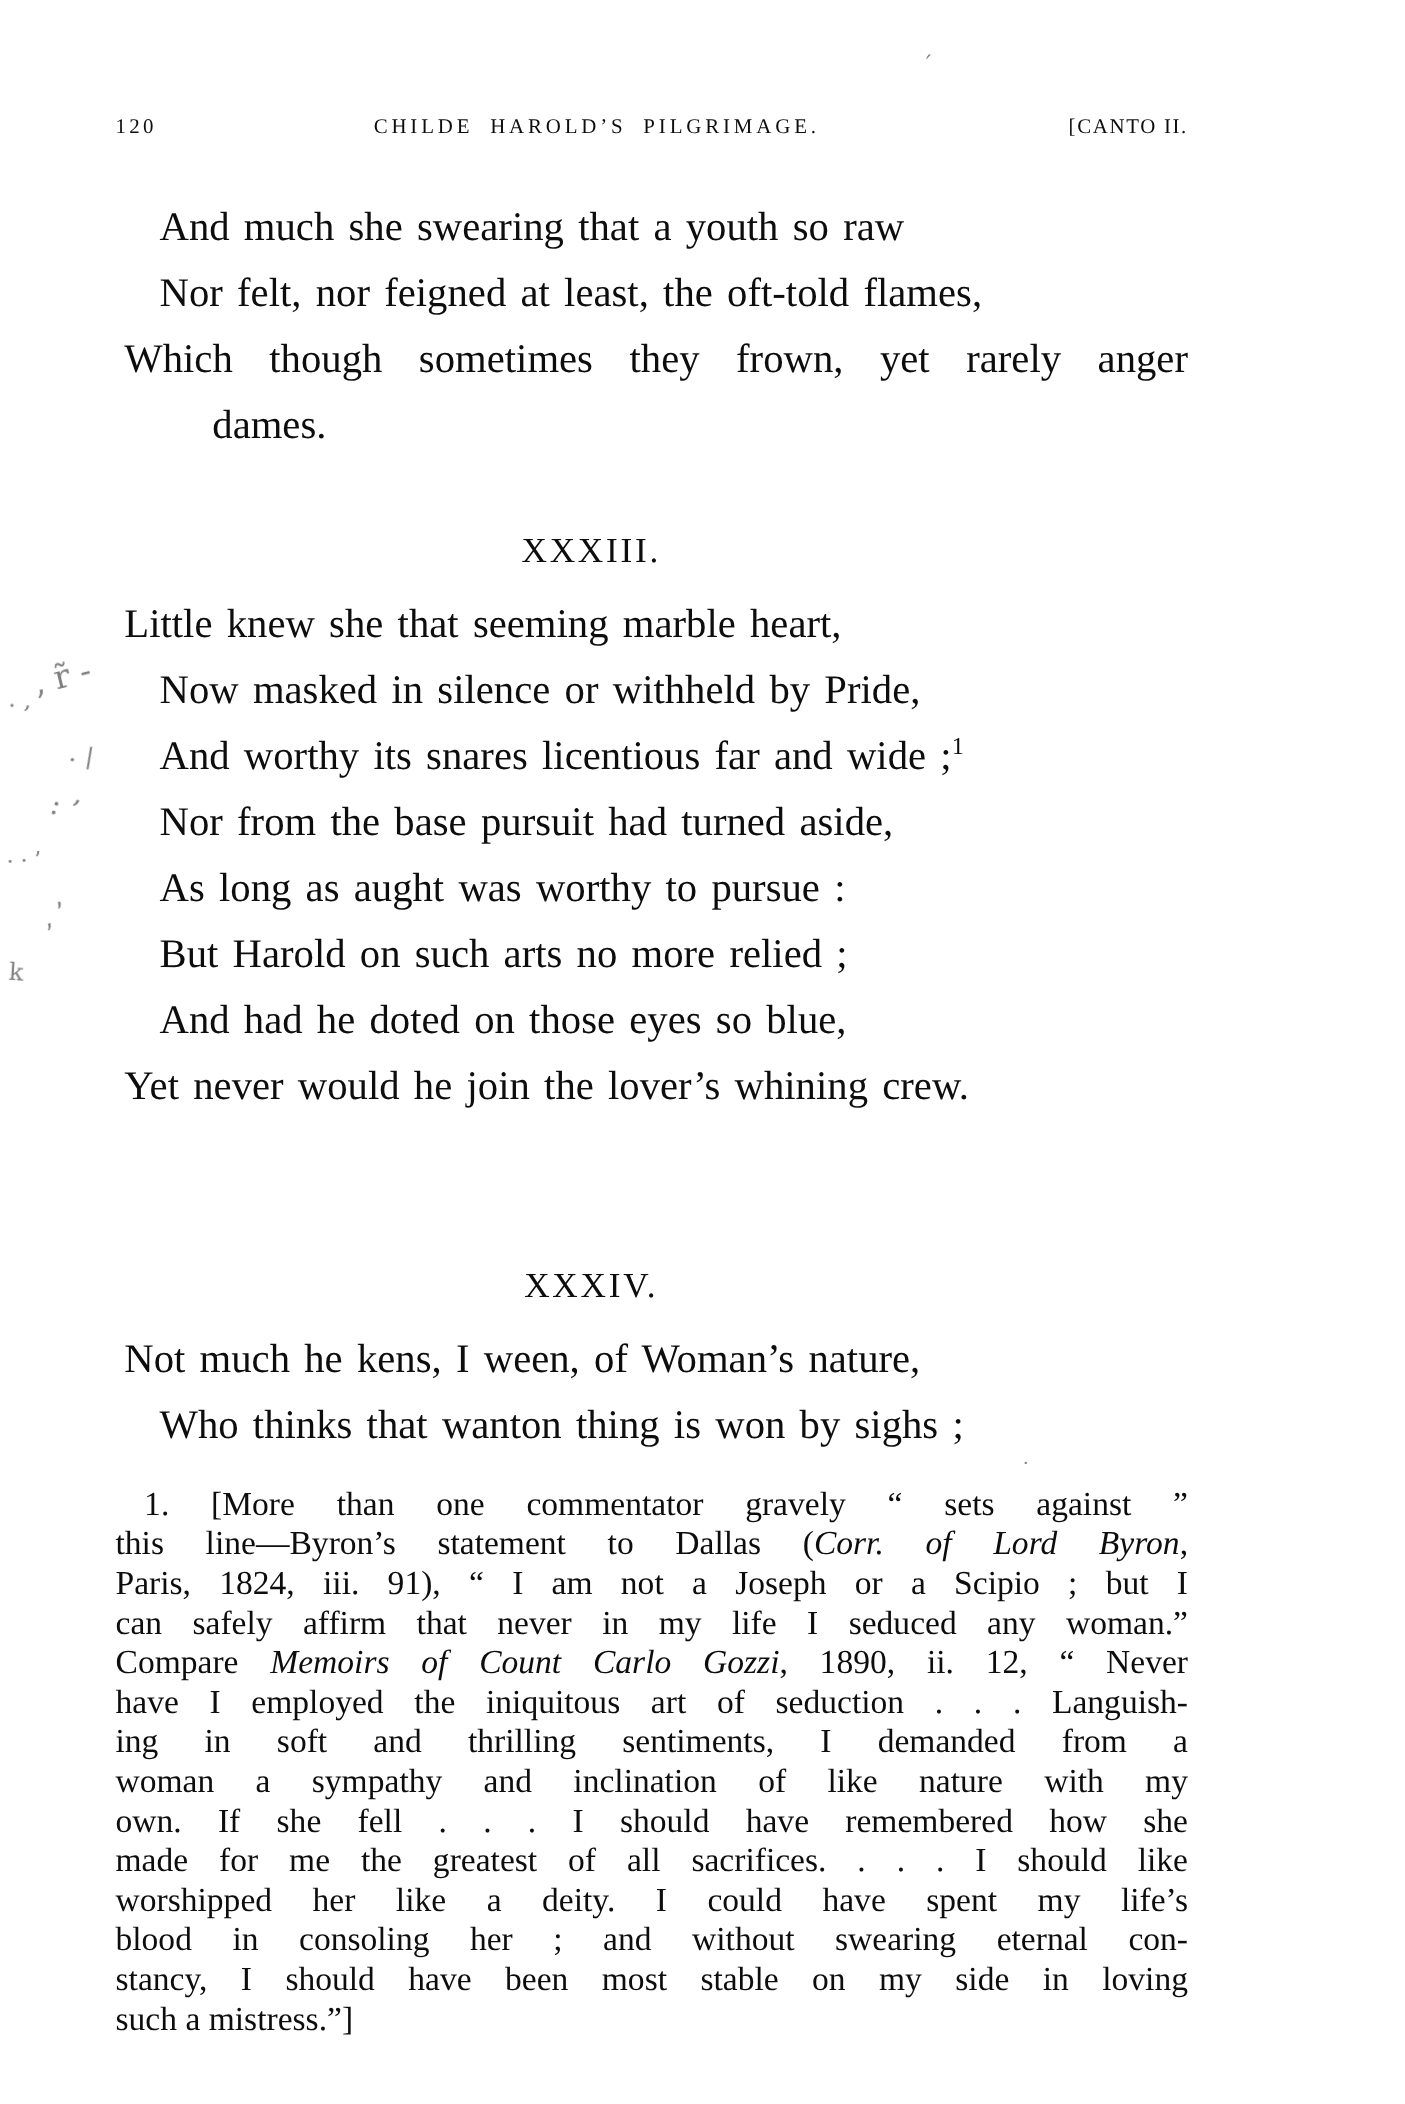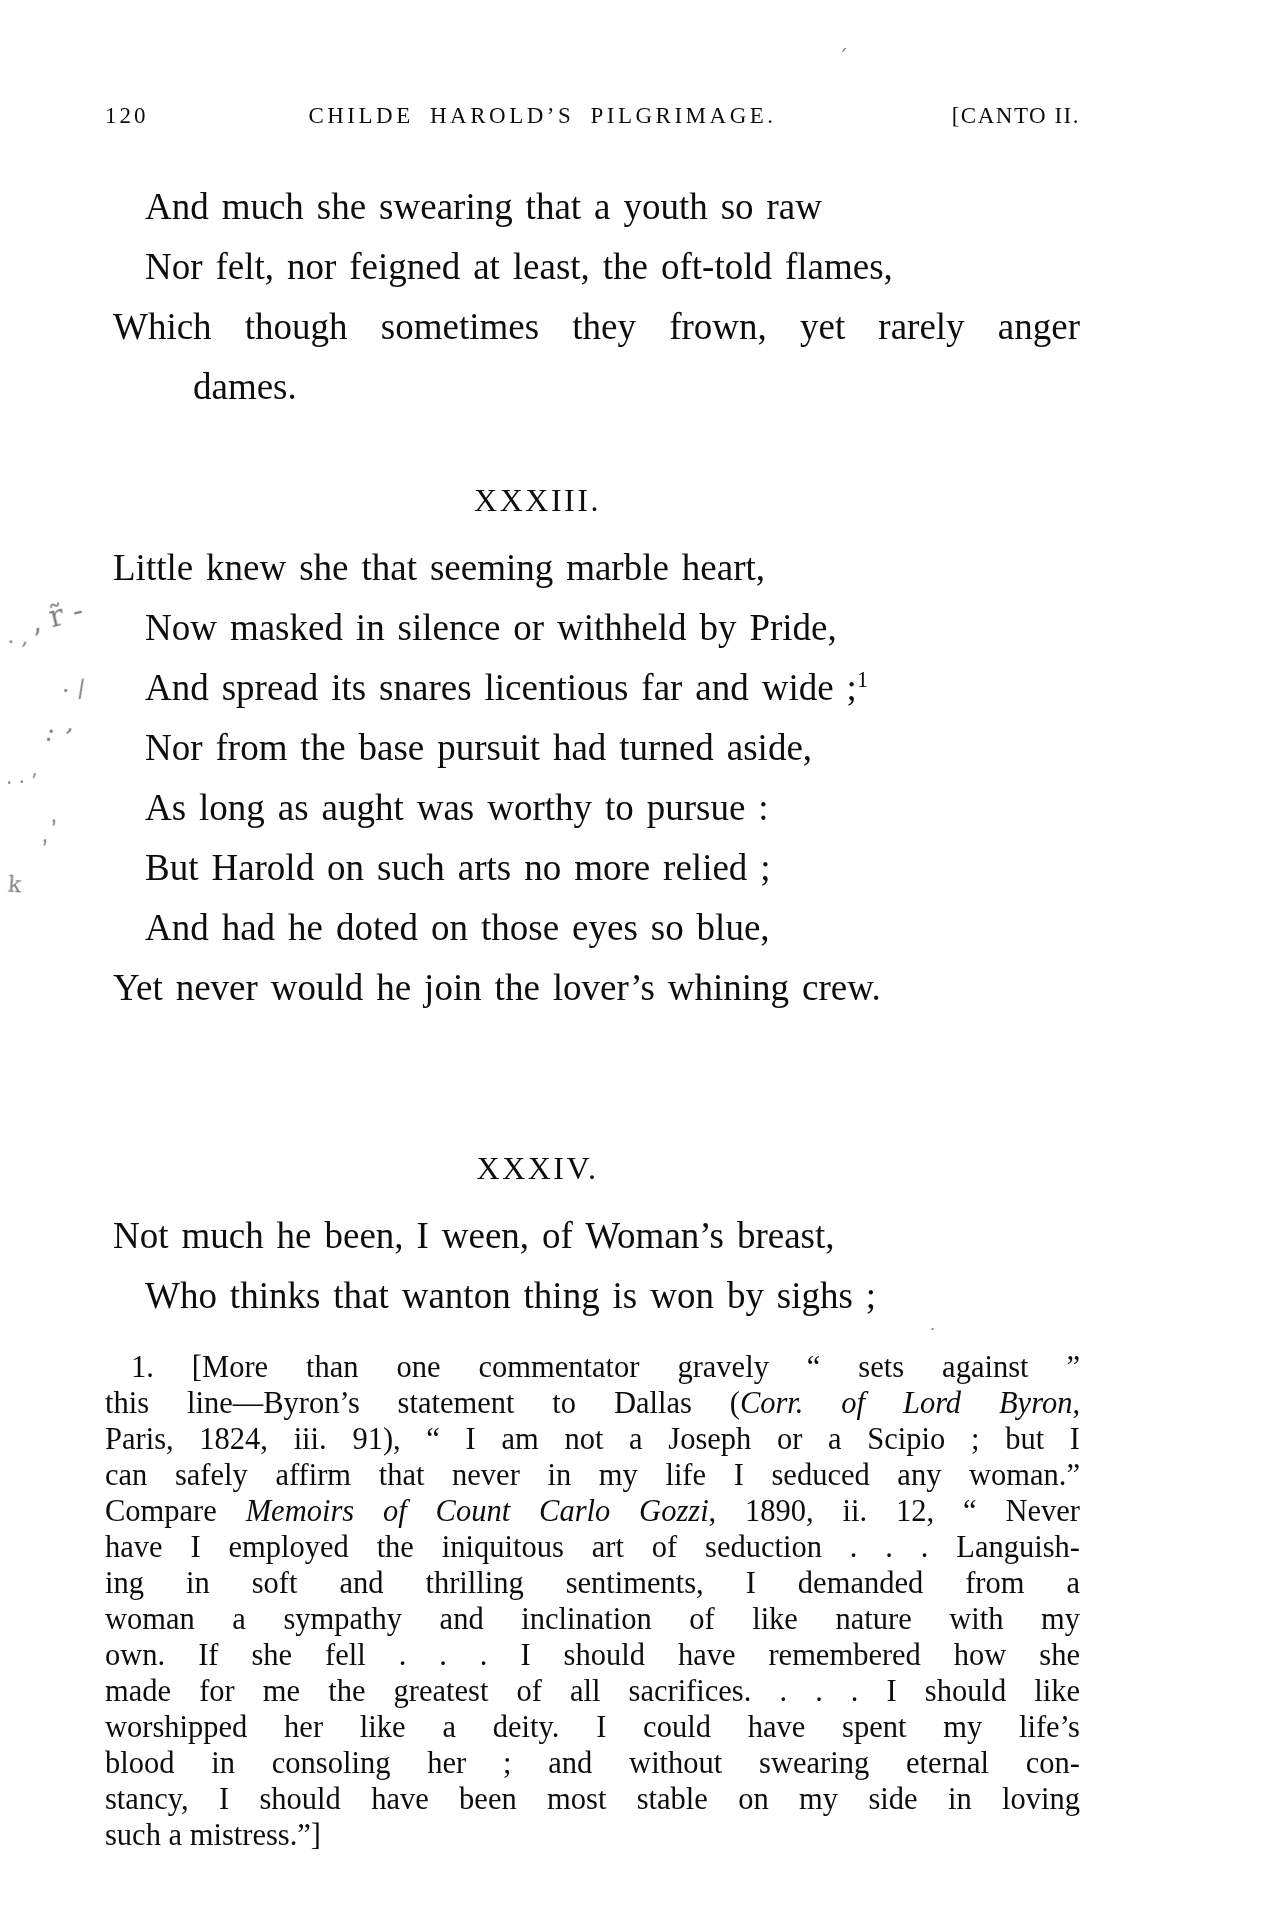--- a/index.html
+++ b/index.html
@@ -5,21 +5,21 @@
   html,body{margin:0;padding:0;background:#e8e8e8;}
   .page{
     position:relative;
     width:1277px;height:1913px;
     background:#ffffff;
     overflow:hidden;
     font-family:"Liberation Serif","DejaVu Serif",serif;
     color:#0d0d0d;
   }
   
-  .head{position:absolute;left:105px;top:99px;width:975px;height:40px;font-size:23px;line-height:34px;}
+  .head{position:absolute;left:105px;top:99px;width:975px;height:40px;font-size:19px;line-height:34px;}
   .pagenum{position:absolute;left:0;top:0;letter-spacing:3px;}
   .rtitle{position:absolute;left:0;right:100px;top:0;text-align:center;letter-spacing:3.5px;word-spacing:7px;}
   .canto{position:absolute;right:0;top:0;letter-spacing:1.5px;}
   
   .verse{position:absolute;left:105px;width:975px;font-size:37px;line-height:60px;word-spacing:0.10em;}
   .vs-a{top:177px;}
   .vs-b{top:538px;}
   .vs-c{top:1206px;}
   .verse .ln{white-space:nowrap;}
   .verse .i0{padding-left:8px;}
@@ -56,32 +56,32 @@
       <div class="ln i1"><span>Nor felt, nor feigned at least, the oft-told flames,</span></div>
       <div class="ln i0 just"><span>Which though sometimes they frown, yet rarely anger</span></div>
       <div class="ln i2"><span>dames.</span></div>
     </div>
 
   <div class="vh vh1">XXXIII.</div>
 
   <div class="verse vs-b">
       <div class="ln i0"><span>Little knew she that seeming marble heart,</span></div>
       <div class="ln i1"><span>Now masked in silence or withheld by Pride,</span></div>
-      <div class="ln i1"><span>And spread its snares licentious far and wide ;</span><sup>1</sup></div>
+      <div class="ln i1"><span>And worthy its snares licentious far and wide ;</span><sup>1</sup></div>
       <div class="ln i1"><span>Nor from the base pursuit had turned aside,</span></div>
       <div class="ln i1"><span>As long as aught was worthy to pursue :</span></div>
       <div class="ln i1"><span>But Harold on such arts no more relied ;</span></div>
       <div class="ln i1"><span>And had he doted on those eyes so blue,</span></div>
       <div class="ln i0"><span>Yet never would he join the lover’s whining crew.</span></div>
     </div>
 
   <div class="vh vh2">XXXIV.</div>
 
   <div class="verse vs-c">
-      <div class="ln i0"><span>Not much he been, I ween, of Woman’s breast,</span></div>
+      <div class="ln i0"><span>Not much he kens, I ween, of Woman’s nature,</span></div>
       <div class="ln i1"><span>Who thinks that wanton thing is won by sighs ;</span></div>
     </div>
 
   <div class="fnote">
       <div class="ln"><span>1. [More than one commentator gravely “ sets against ”</span></div>
       <div class="ln"><span>this line—Byron’s statement to Dallas (</span><i>Corr. of Lord Byron</i><span>,</span></div>
       <div class="ln"><span>Paris, 1824, iii. 91), “ I am not a Joseph or a Scipio ; but I</span></div>
       <div class="ln"><span>can safely affirm that never in my life I seduced any woman.”</span></div>
       <div class="ln"><span>Compare </span><i>Memoirs of Count Carlo Gozzi</i><span>, 1890, ii. 12, “ Never</span></div>
       <div class="ln"><span>have I employed the iniquitous art of seduction . . . Languish-</span></div>

